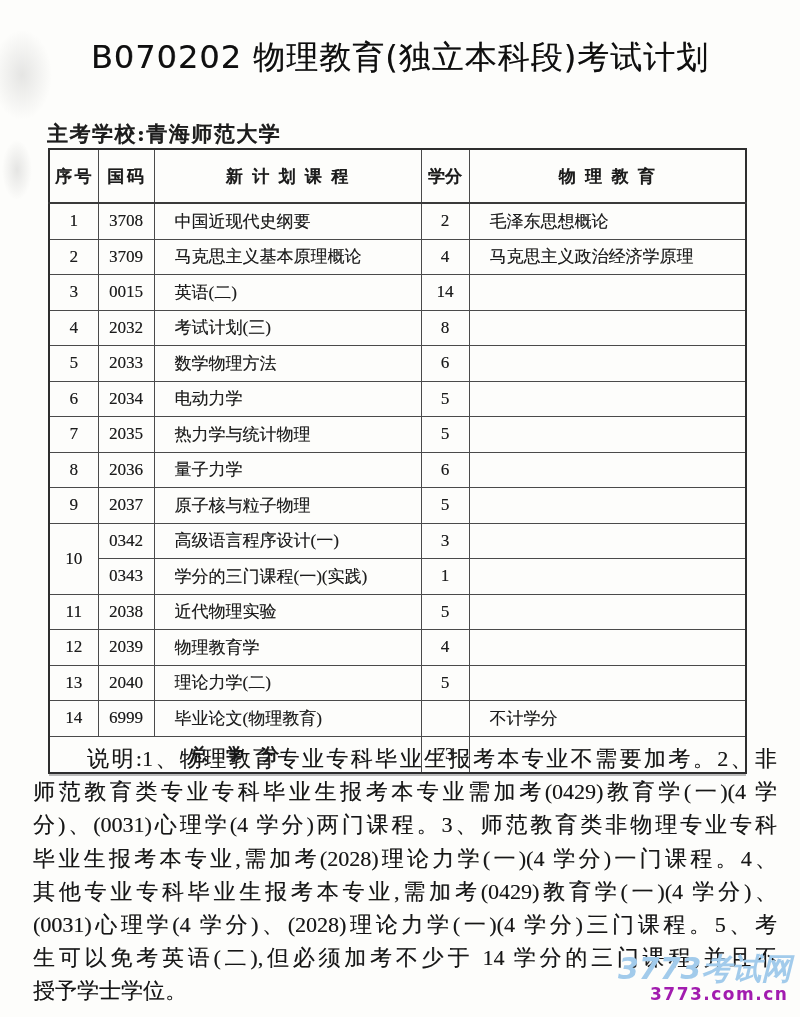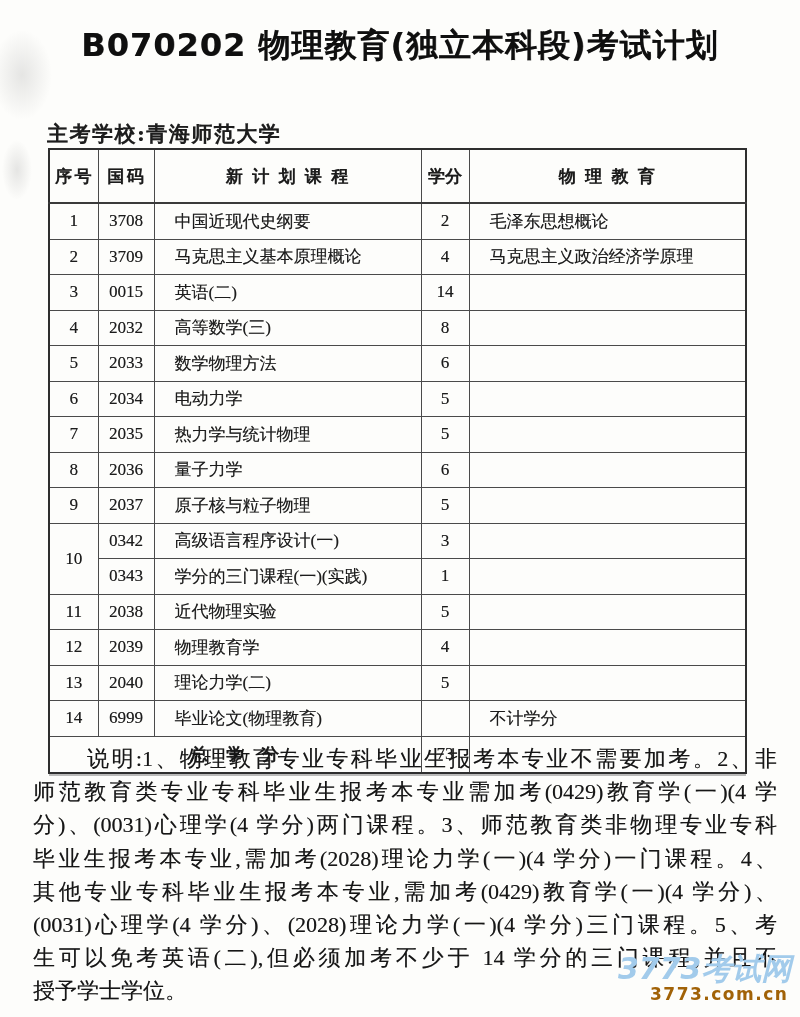--- a/index.html
+++ b/index.html
@@ -10,24 +10,24 @@
     overflow:hidden;
     font-family:"Liberation Serif","DejaVu Serif",serif;
     color:#222;
   }
   
   .smudge{position:absolute;background:radial-gradient(closest-side,rgba(120,120,120,.18),rgba(120,120,120,0));border-radius:50%;}
   .smudge1{left:-8px;top:30px;width:60px;height:90px;}
   .smudge2{left:2px;top:140px;width:30px;height:60px;}
 
   .doc-title{
-    position:absolute;top:24px;left:0;width:100%;
+    position:absolute;top:36px;left:0;width:100%;
     text-align:center;
     font-family:"DejaVu Sans","Liberation Sans",sans-serif;
-    font-weight:bold;font-size:32px;letter-spacing:1px;
+    font-weight:normal;font-size:32px;letter-spacing:1px;
     color:#0f0f0f;
     text-shadow:0.4px 0.4px 0.6px rgba(20,20,20,.55);
   }
   .subtitle{
     position:absolute;top:108px;left:47px;
     font-family:"DejaVu Serif","Liberation Serif",serif;
     font-size:21px;font-weight:600;color:#1d1d1d;
     letter-spacing:1.5px;
     text-shadow:0.3px 0.3px 0.4px rgba(30,30,30,.5);
     margin-top:12px;
@@ -69,21 +69,21 @@
   .wm-name{
     position:absolute;top:949px;left:618px;
     font-family:"DejaVu Sans","Liberation Sans",sans-serif;
     font-style:italic;font-weight:bold;font-size:30px;
     color:#a2cbeb;letter-spacing:0px;
   }
   .wm-url{
     position:absolute;top:984px;left:650px;
     font-family:"DejaVu Sans","Liberation Sans",sans-serif;
     font-weight:bold;font-size:17px;letter-spacing:1.5px;
-    color:#a16207;
+    color:#a21caf;
   }
 </style>
 </head>
 <body>
 
 <div class="smudge smudge1"></div>
 <div class="smudge smudge2"></div>
 
 <div class="doc-title">B070202 物理教育(独立本科段)考试计划</div>
 <div class="subtitle">主考学校:青海师范大学</div>
@@ -121,21 +121,21 @@
   <tr>
     <td class="c-no">3</td>
     <td class="c-code">0015</td>
     <td class="c-course">英语(二)</td>
     <td class="c-credits">14</td>
     <td class="c-old"></td>
   </tr>
   <tr>
     <td class="c-no">4</td>
     <td class="c-code">2032</td>
-    <td class="c-course">高等数学(三)</td>
+    <td class="c-course">考试计划(三)</td>
     <td class="c-credits">8</td>
     <td class="c-old"></td>
   </tr>
   <tr>
     <td class="c-no">5</td>
     <td class="c-code">2033</td>
     <td class="c-course">数学物理方法</td>
     <td class="c-credits">6</td>
     <td class="c-old"></td>
   </tr>

